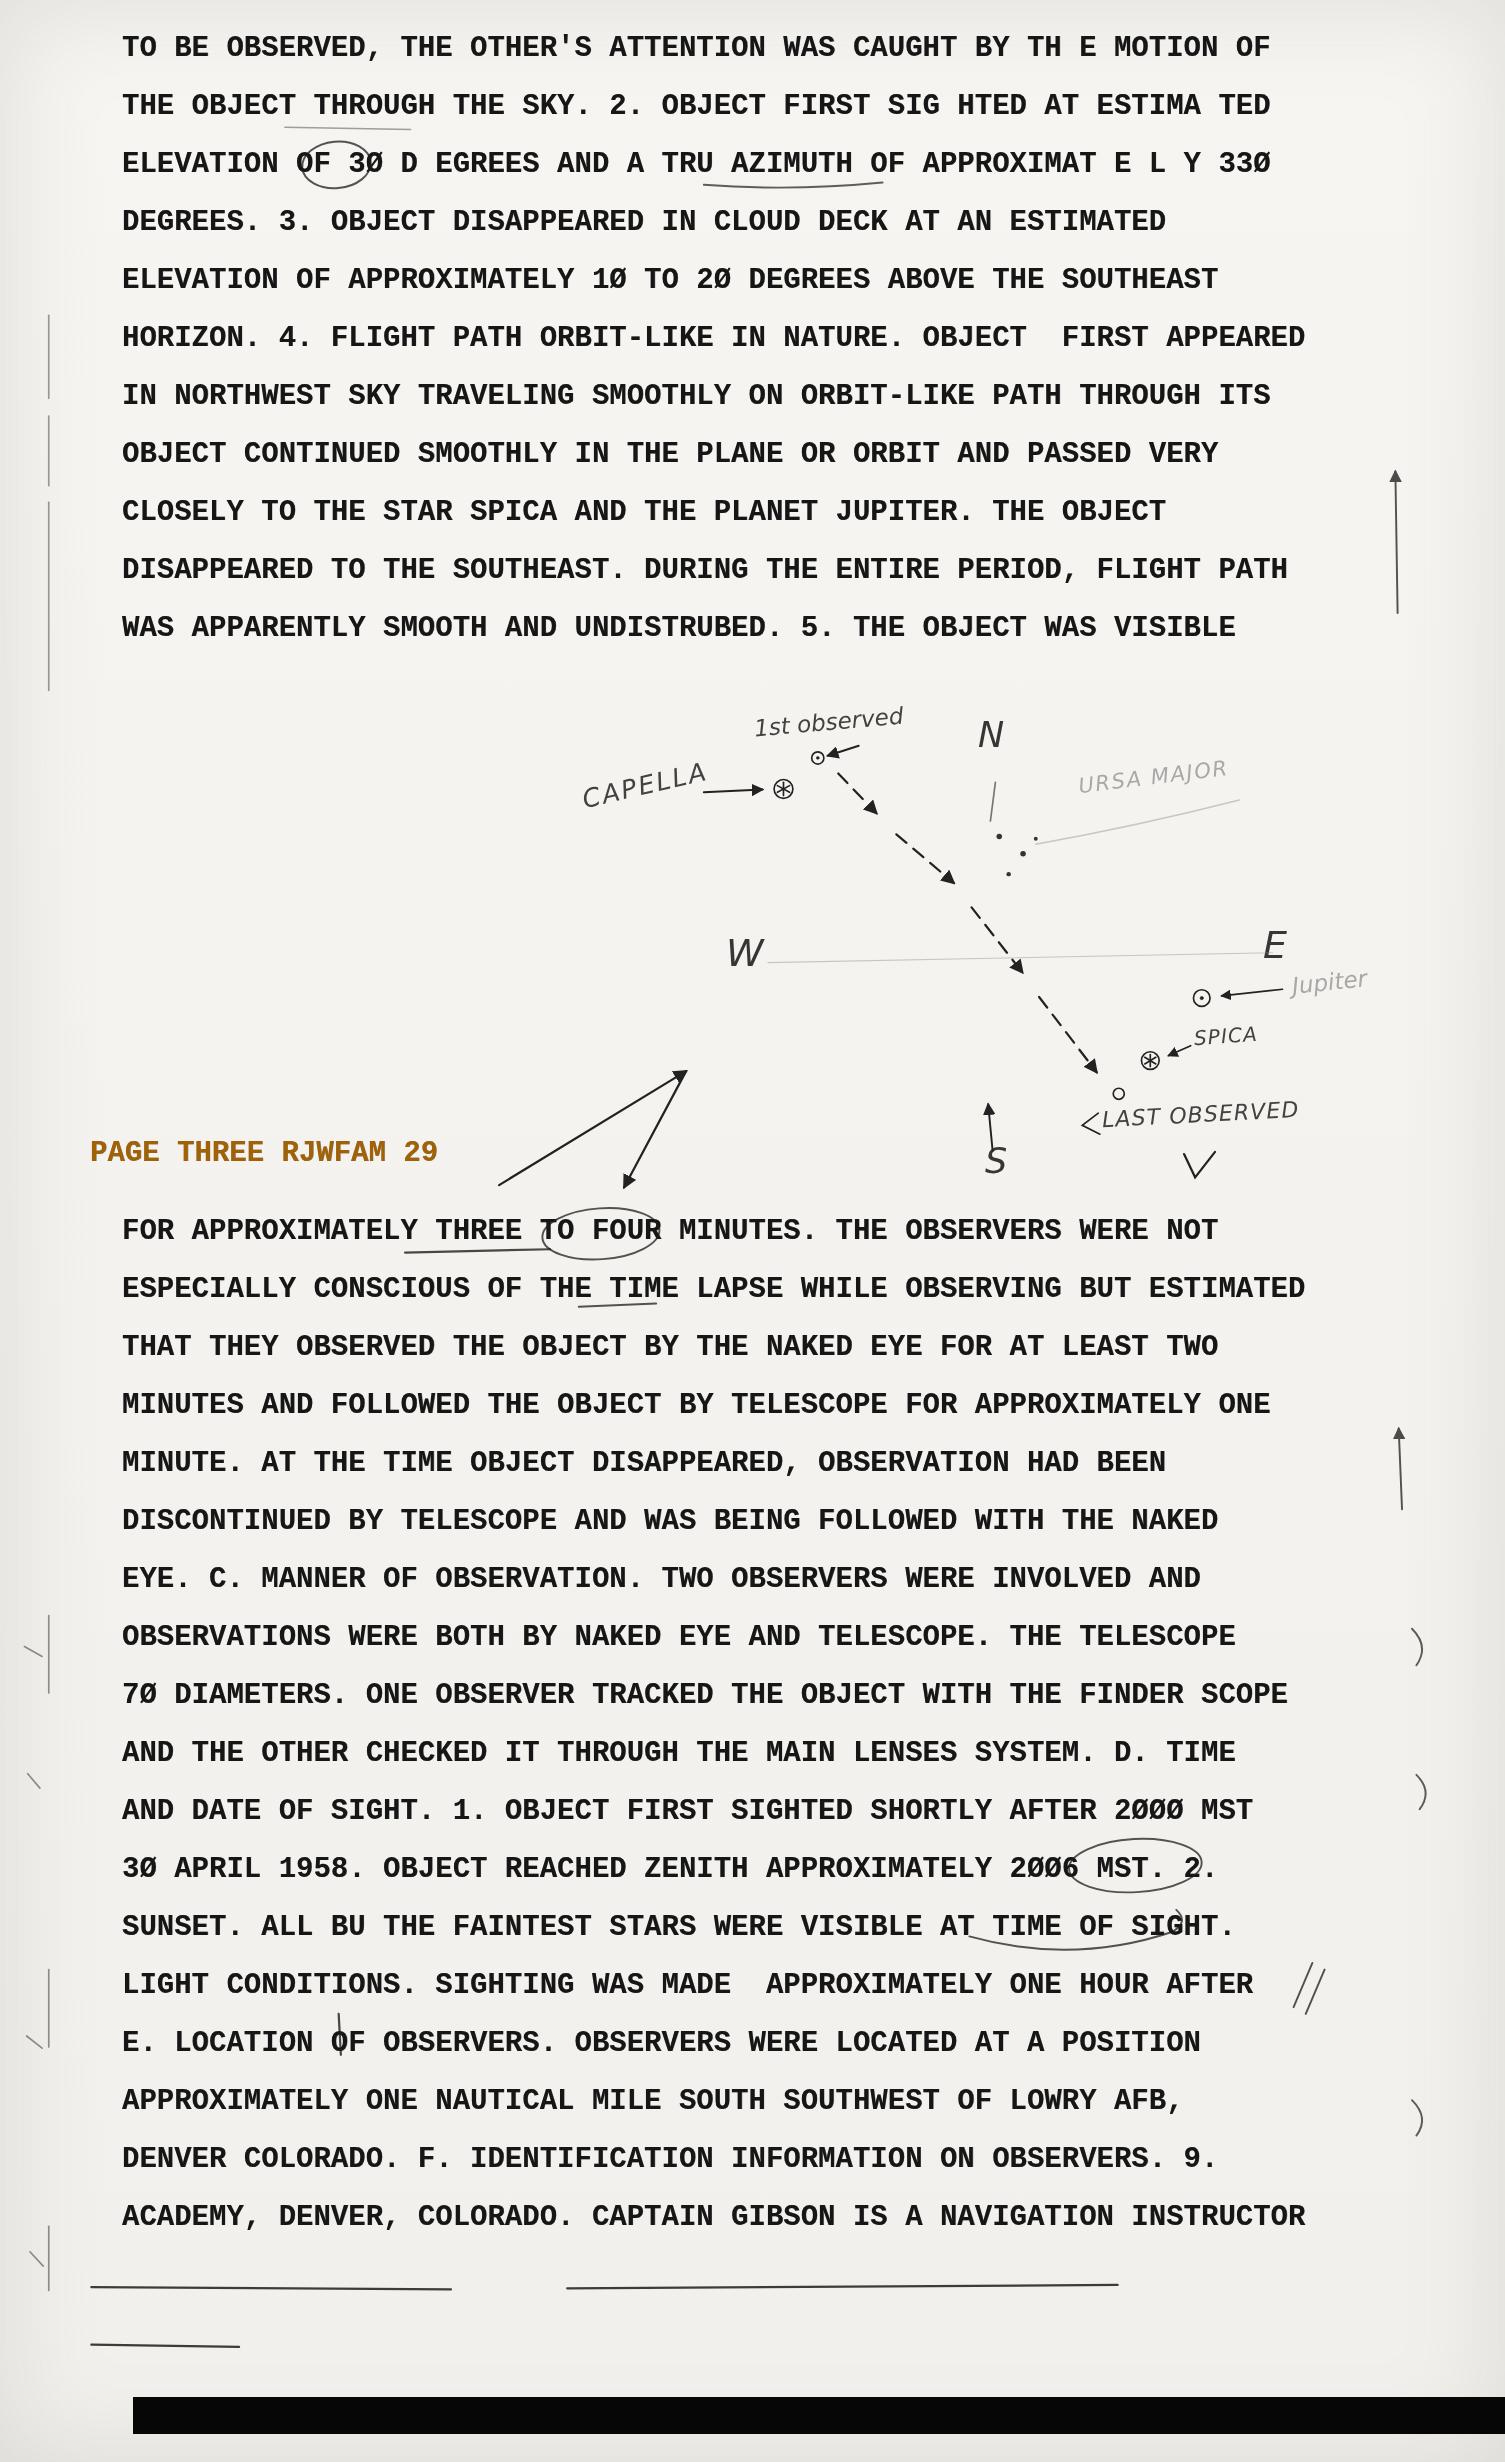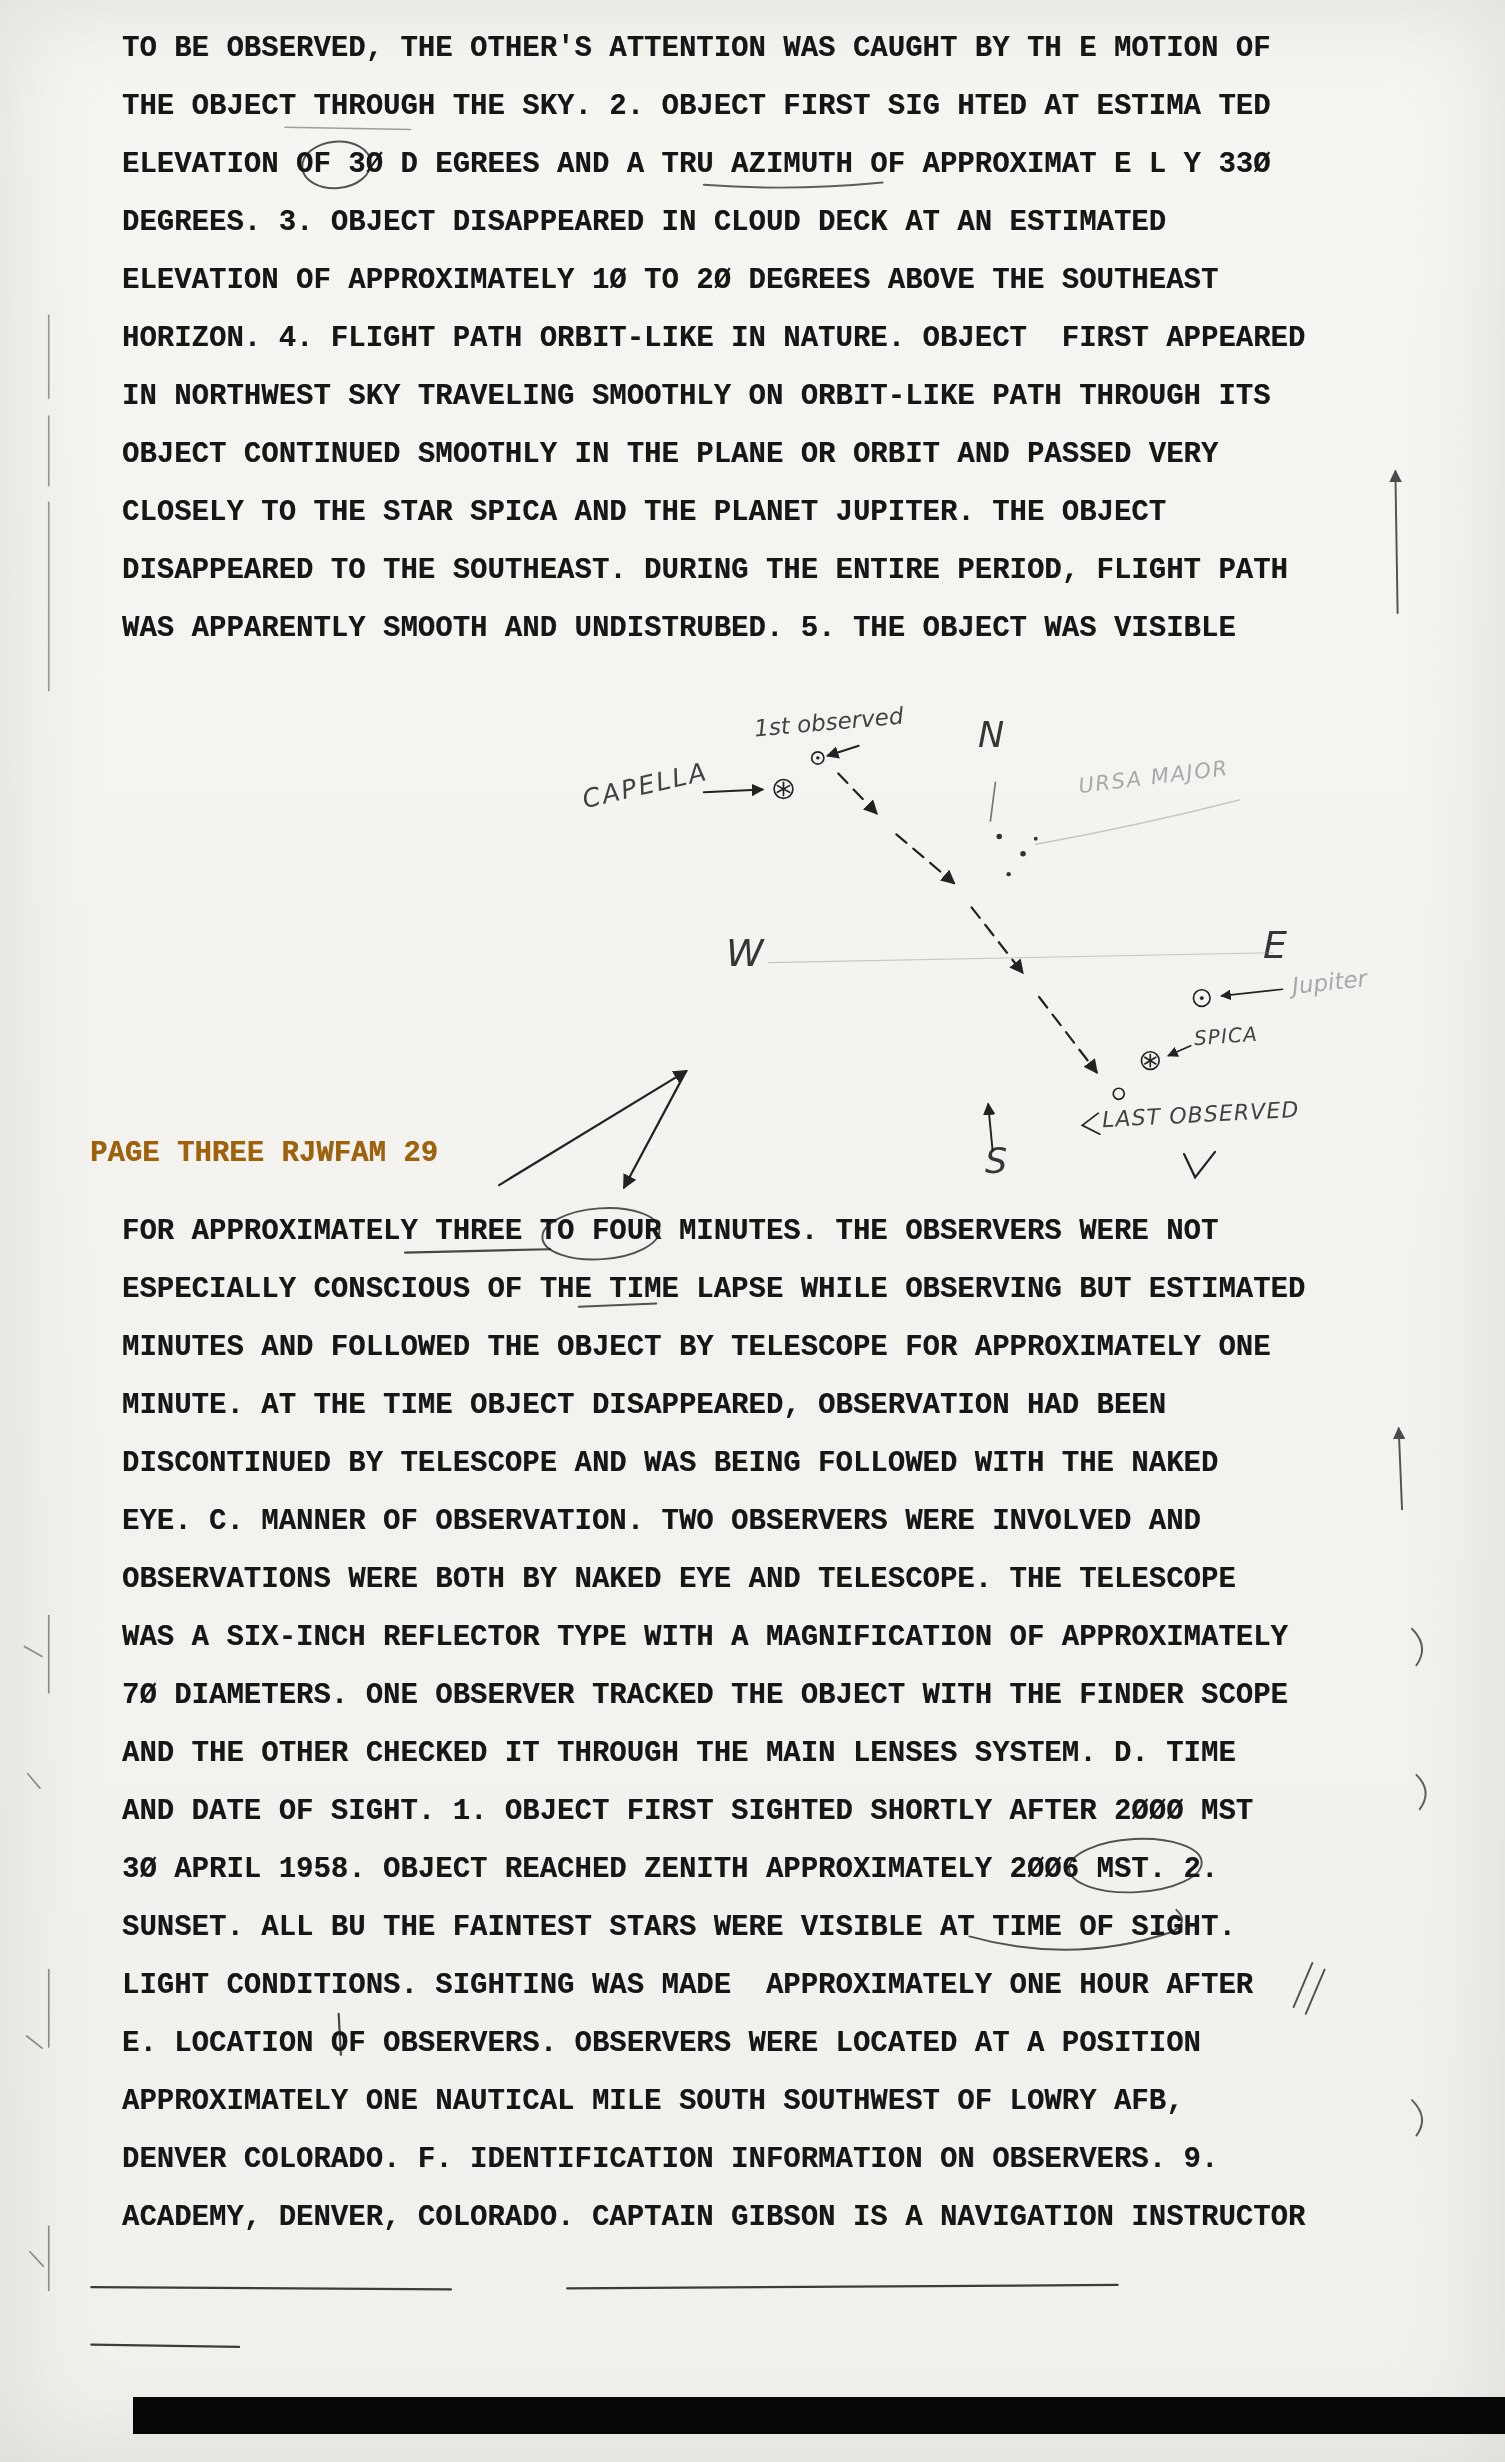--- a/index.html
+++ b/index.html
@@ -57,26 +57,26 @@
   <div class="hand" style="left:1194px;top:1024px;font-size:20px;transform:rotate(-4deg);letter-spacing:1.1px">SPICA</div>
   <div class="hand" style="left:1102px;top:1102px;font-size:22px;transform:rotate(-3deg);letter-spacing:1.1px">LAST OBSERVED</div>
   <div class="compass" style="left:985px;top:1141px;font-size:35px">S</div>
 </div>
 
 <div class="pagelabel">PAGE THREE RJWFAM 29</div>
 
 <div class="typed" style="top:1203px">
   <div class="line">FOR APPROXIMATELY THREE TO FOUR MINUTES. THE OBSERVERS WERE NOT</div>
   <div class="line">ESPECIALLY CONSCIOUS OF THE TIME LAPSE WHILE OBSERVING BUT ESTIMATED</div>
+  <div class="line">THAT THEY OBSERVED THE OBJECT BY THE NAKED EYE FOR AT LEAST TWO</div>
   <div class="line">MINUTES AND FOLLOWED THE OBJECT BY TELESCOPE FOR APPROXIMATELY ONE</div>
   <div class="line">MINUTE. AT THE TIME OBJECT DISAPPEARED, OBSERVATION HAD BEEN</div>
   <div class="line">DISCONTINUED BY TELESCOPE AND WAS BEING FOLLOWED WITH THE NAKED</div>
   <div class="line">EYE. C. MANNER OF OBSERVATION. TWO OBSERVERS WERE INVOLVED AND</div>
   <div class="line">OBSERVATIONS WERE BOTH BY NAKED EYE AND TELESCOPE. THE TELESCOPE</div>
-  <div class="line">WAS A SIX-INCH REFLECTOR TYPE WITH A MAGNIFICATION OF APPROXIMATELY</div>
   <div class="line">7Ø DIAMETERS. ONE OBSERVER TRACKED THE OBJECT WITH THE FINDER SCOPE</div>
   <div class="line">AND THE OTHER CHECKED IT THROUGH THE MAIN LENSES SYSTEM. D. TIME</div>
   <div class="line">AND DATE OF SIGHT. 1. OBJECT FIRST SIGHTED SHORTLY AFTER 2ØØØ MST</div>
   <div class="line">3Ø APRIL 1958. OBJECT REACHED ZENITH APPROXIMATELY 2ØØ6 MST. 2.</div>
   <div class="line">SUNSET. ALL BU THE FAINTEST STARS WERE VISIBLE AT TIME OF SIGHT.</div>
   <div class="line">LIGHT CONDITIONS. SIGHTING WAS MADE  APPROXIMATELY ONE HOUR AFTER</div>
   <div class="line">E. LOCATION OF OBSERVERS. OBSERVERS WERE LOCATED AT A POSITION</div>
   <div class="line">APPROXIMATELY ONE NAUTICAL MILE SOUTH SOUTHWEST OF LOWRY AFB,</div>
   <div class="line">DENVER COLORADO. F. IDENTIFICATION INFORMATION ON OBSERVERS. 9.</div>
   <div class="line">ACADEMY, DENVER, COLORADO. CAPTAIN GIBSON IS A NAVIGATION INSTRUCTOR</div>

